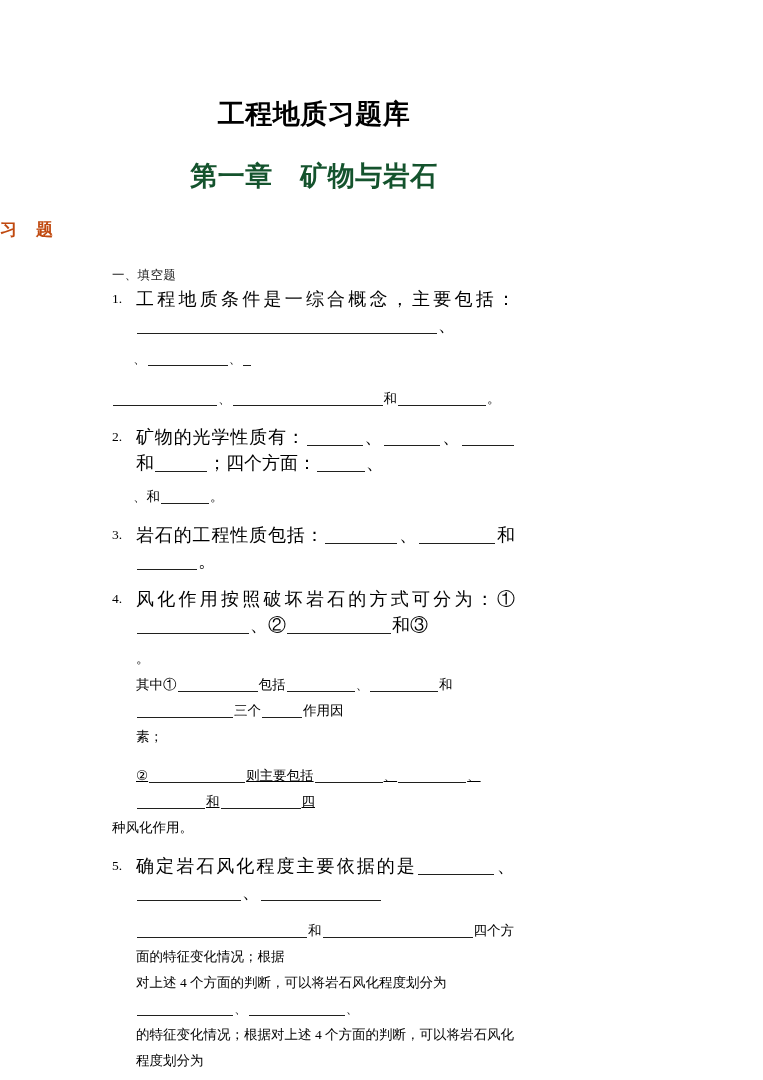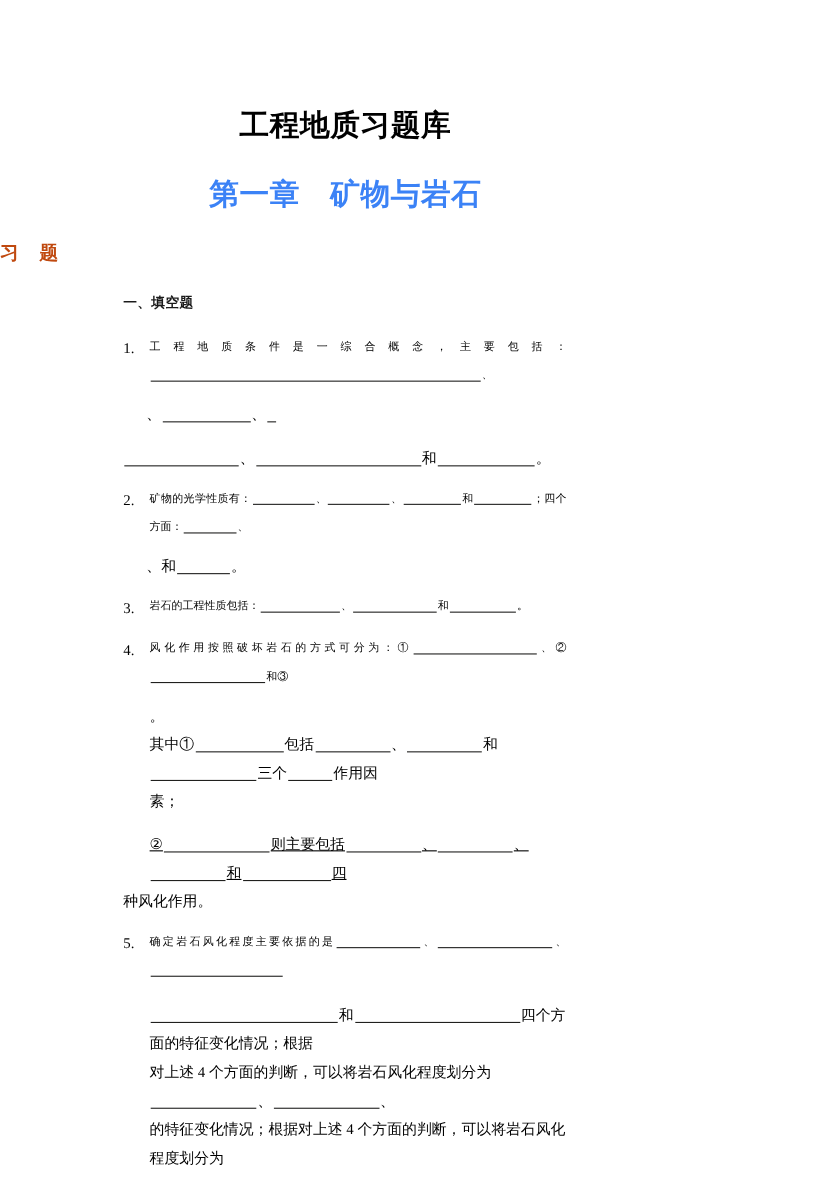--- a/index.html
+++ b/index.html
@@ -39,70 +39,69 @@
   }
   .doc-subtitle {
     text-align: center;
     font-family: "Liberation Sans", "DejaVu Sans", sans-serif;
     font-weight: bold;
     font-size: 27px;
     line-height: 1.2;
     letter-spacing: 0.5px;
     margin: 0;
     padding-top: 30px;
-    color: #3b82f6;
+    color: #14532d;
   }
   .section-title-orange {
     font-family: "Liberation Sans", "DejaVu Sans", sans-serif;
     font-weight: bold;
     font-size: 17px;
     letter-spacing: 1px;
     margin: 0;
     padding-top: 25px;
     color: #C0490F;
   }
 
   
   .body-block {
     margin: 0;
     padding: 0 113px 0 112px;
     padding-top: 26px;
   }
 
   .heading-cn {
     font-family: "Liberation Sans", "DejaVu Sans", sans-serif;
-    font-weight: bold;
+    font-weight: normal;
     font-size: 12.5px;
     line-height: 1.4;
-    margin: 0 0 20px 0;
+    margin: 0 0 2px 0;
     color: #1a1a1a;
     letter-spacing: 0.3px;
   }
 
   .q-item {
     display: flex;
     align-items: flex-start;
     font-size: 13.5px;
     line-height: 26px;
     margin-bottom: 8px;
   }
   .q-num {
     flex: 0 0 auto;
     width: 24px;
     font-size: 13.5px;
     line-height: 26px;
     white-space: nowrap;
   }
   .q-body {
     flex: 1 1 auto;
-    font-size: 10px;
+    font-size: 18px;
     line-height: 26px;
     text-align: justify;
     text-justify: inter-character;
-    font-family: Liberation Mono, monospace;
   }
 
   
   .free-line {
     font-size: 13.5px;
     line-height: 26px;
     margin: 0;
     padding: 0;
   }
   .indent-line {

